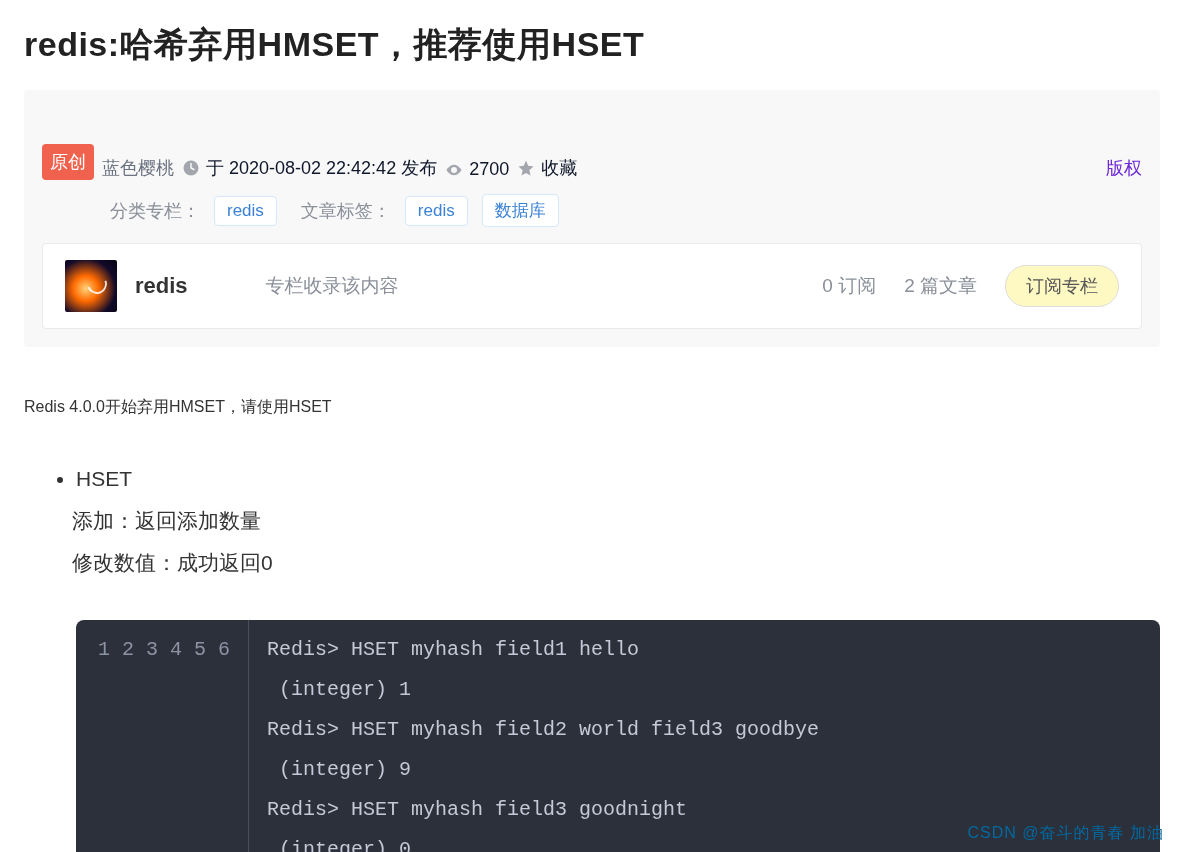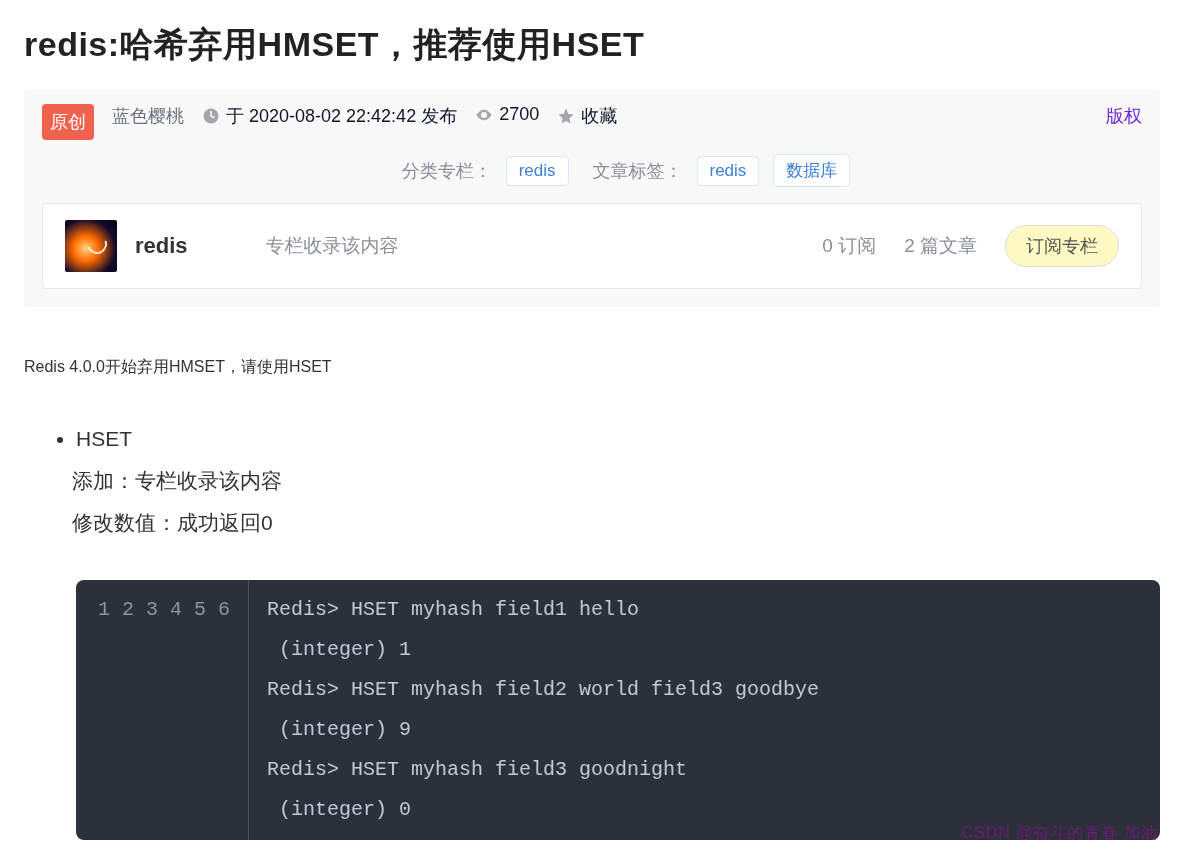--- a/index.html
+++ b/index.html
@@ -18,39 +18,40 @@
     margin: 10px 0 22px 0;
     letter-spacing: 0.5px;
   }
   .meta-box {
     background: #f8f8f8;
     border-radius: 4px;
     padding: 14px 18px 18px 18px;
   }
   .meta-row {
     display: flex;
-    align-items: flex-start;
+    align-items: flex-end;
     flex-wrap: wrap;
-    gap: 18px;
+    gap: 8px;
     margin-bottom: 14px;
     color: #8a8f99;
     font-size: 18px;
+    margin-top: 40px;
   }
   .meta-row .item { display: inline-flex; align-items: center; gap: 6px; color: #0f172a; }
   .badge-orig {
     background: #f0624d;
     color: #fff;
     font-size: 18px;
     padding: 6px 8px;
     border-radius: 4px;
   }
   .author { color: #6b7280; }
   .icn { width: 18px; height: 18px; display: inline-block; fill: #a3a6ad; vertical-align: middle; }
   .meta-right { margin-left: auto; color: #6d28d9; }
-  .meta-row2 { display:flex; align-items:center; gap:14px; font-size:18px; color:#8a8f99; margin-top:4px;justify-content:center; }
+  .meta-row2 { display:flex; align-items:center; gap:14px; font-size:18px; color:#8a8f99; margin-top:4px; }
   .label-muted { color:#8a8f99; }
   .tag {
     display:inline-block;
     padding: 4px 12px;
     border: 1px solid #d6e8fb;
     color: #3b82d6;
     border-radius: 4px;
     font-size: 17px;
     background: #fff;
   }
@@ -112,23 +113,23 @@
     user-select: none;
     line-height: 2.0;
   }
   .code {
     padding: 10px 18px;
     white-space: pre;
     line-height: 2.0;
   }
   .watermark {
     position: fixed;
-    right: 26px;
+    right: 20px;
     bottom: 8px;
-    color: #701a75;
+    color: #0369a1;
     font-size: 16px;
     letter-spacing: 1px;
   }
 </style>
 </head>
 <body>
 
 <div class="wrap">
   <h1 class="title">redis:哈希弃用HMSET，推荐使用HSET</h1>
 
@@ -175,21 +176,21 @@
         <span>2 篇文章</span>
         <button class="sub-btn">订阅专栏</button>
       </div>
     </div>
   </div>
 
   <div class="content">
     <p class="para">Redis 4.0.0开始弃用HMSET，请使用HSET</p>
     <ul class="blist">
       <li>HSET</li>
-      <li class="sub">添加：专栏收录该内容</li>
+      <li class="sub">添加：返回添加数量</li>
       <li class="sub">修改数值：成功返回0</li>
     </ul>
 
     <div class="codeblock">
       <div class="gutter">1
 2
 3
 4
 5
 6</div>

